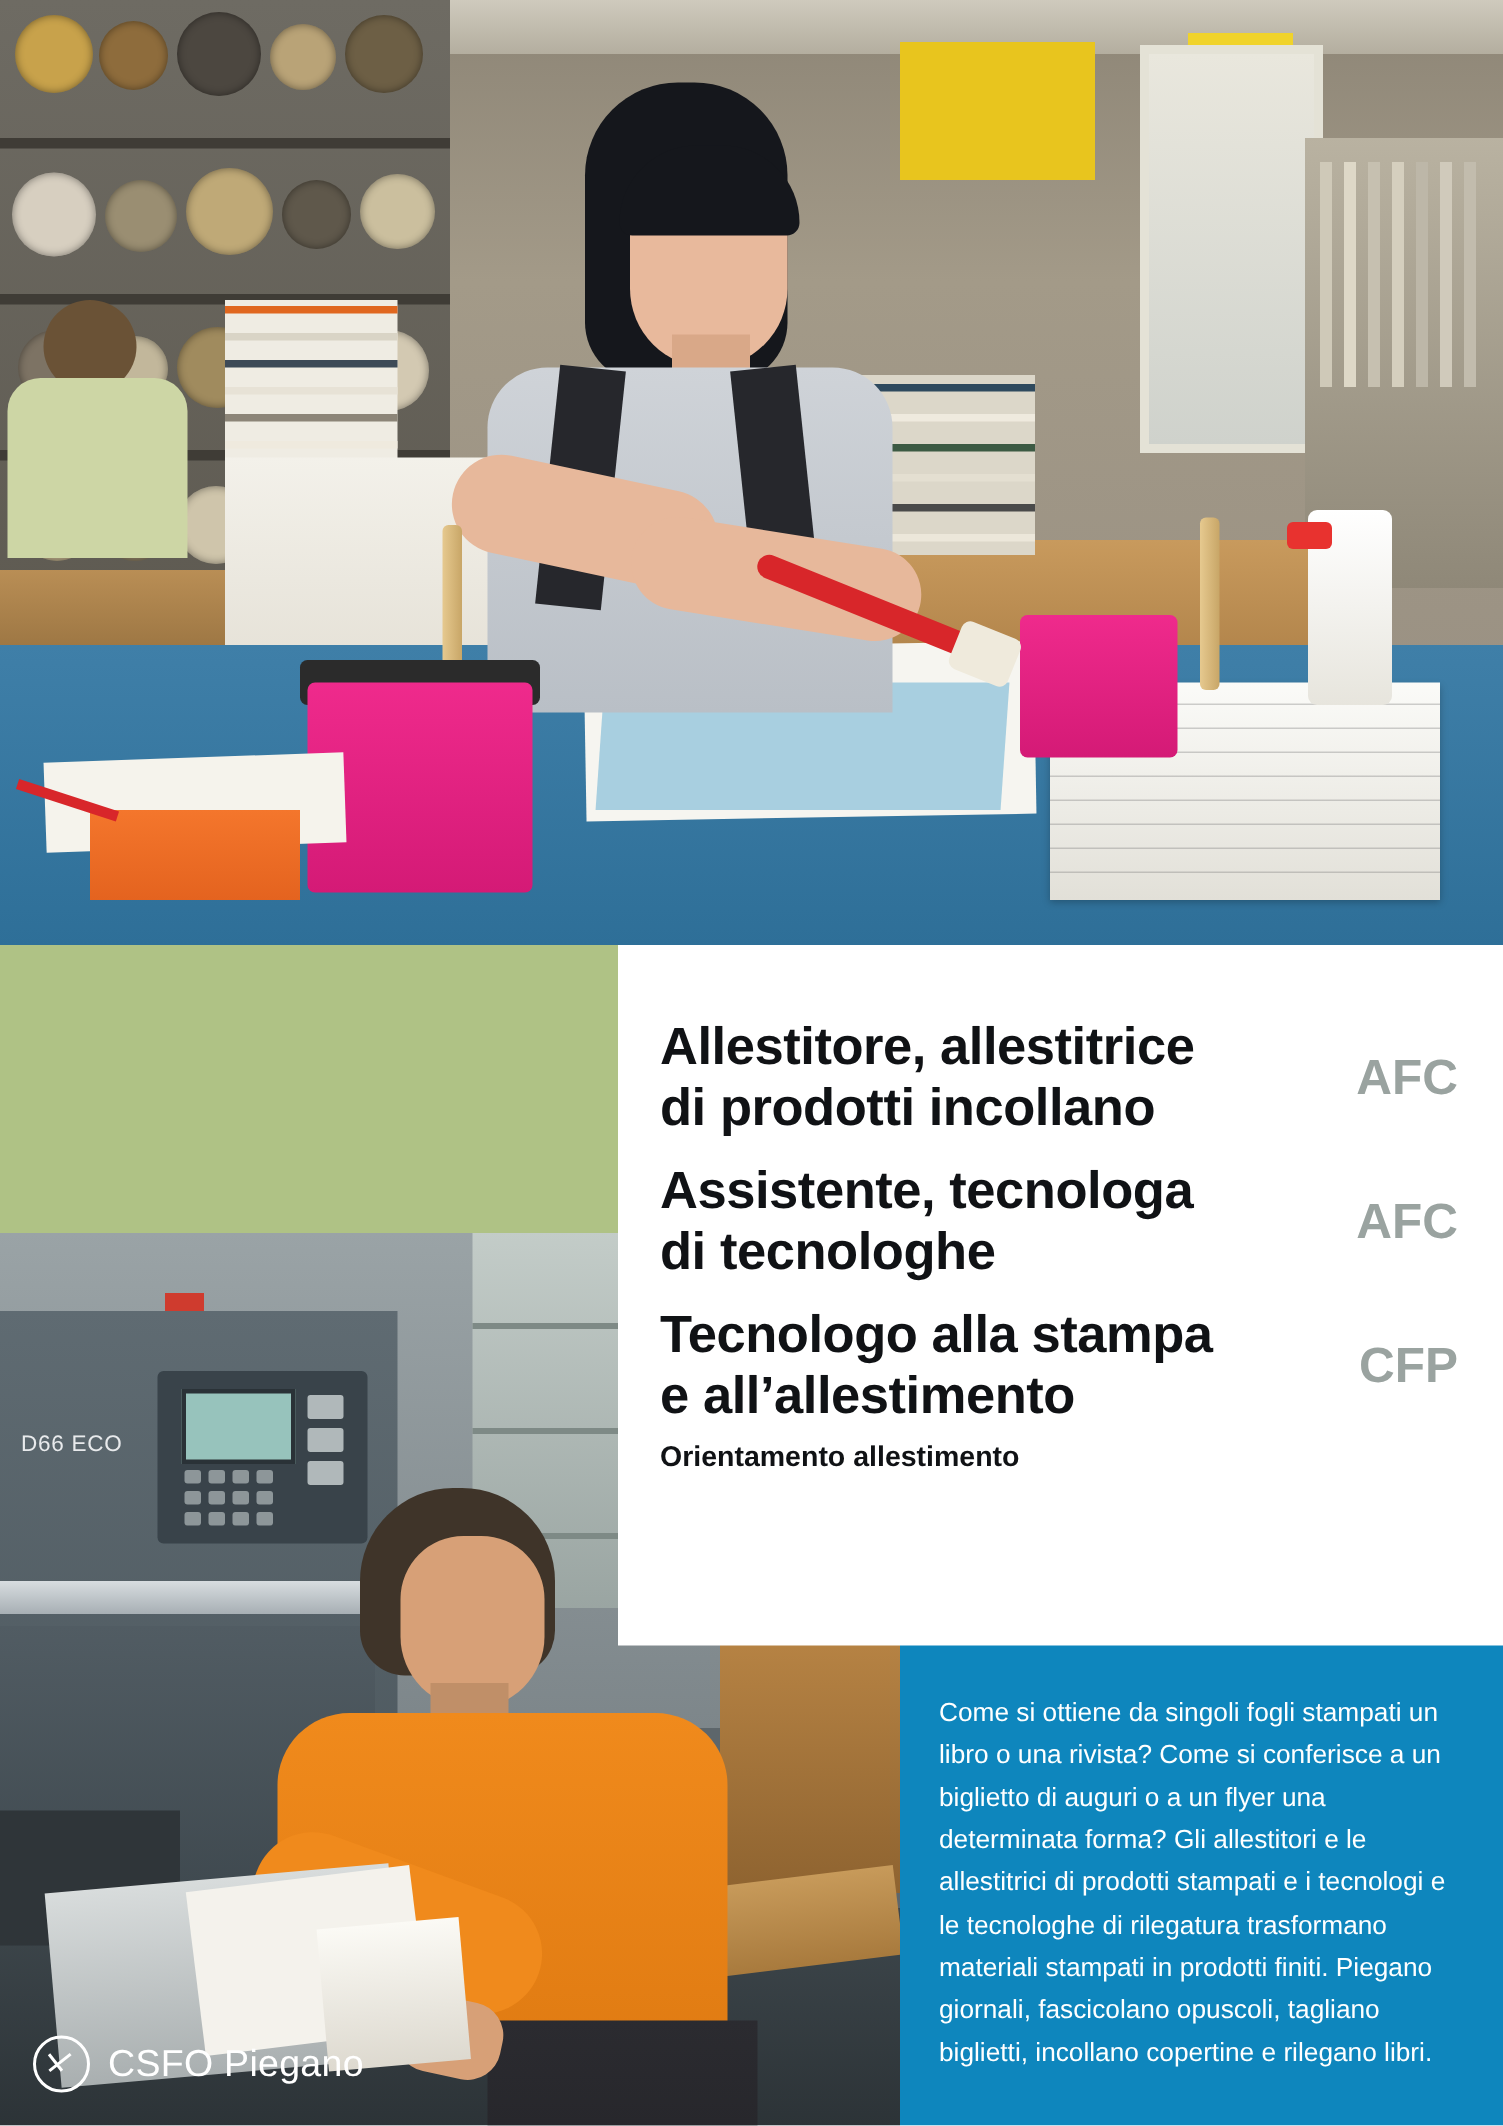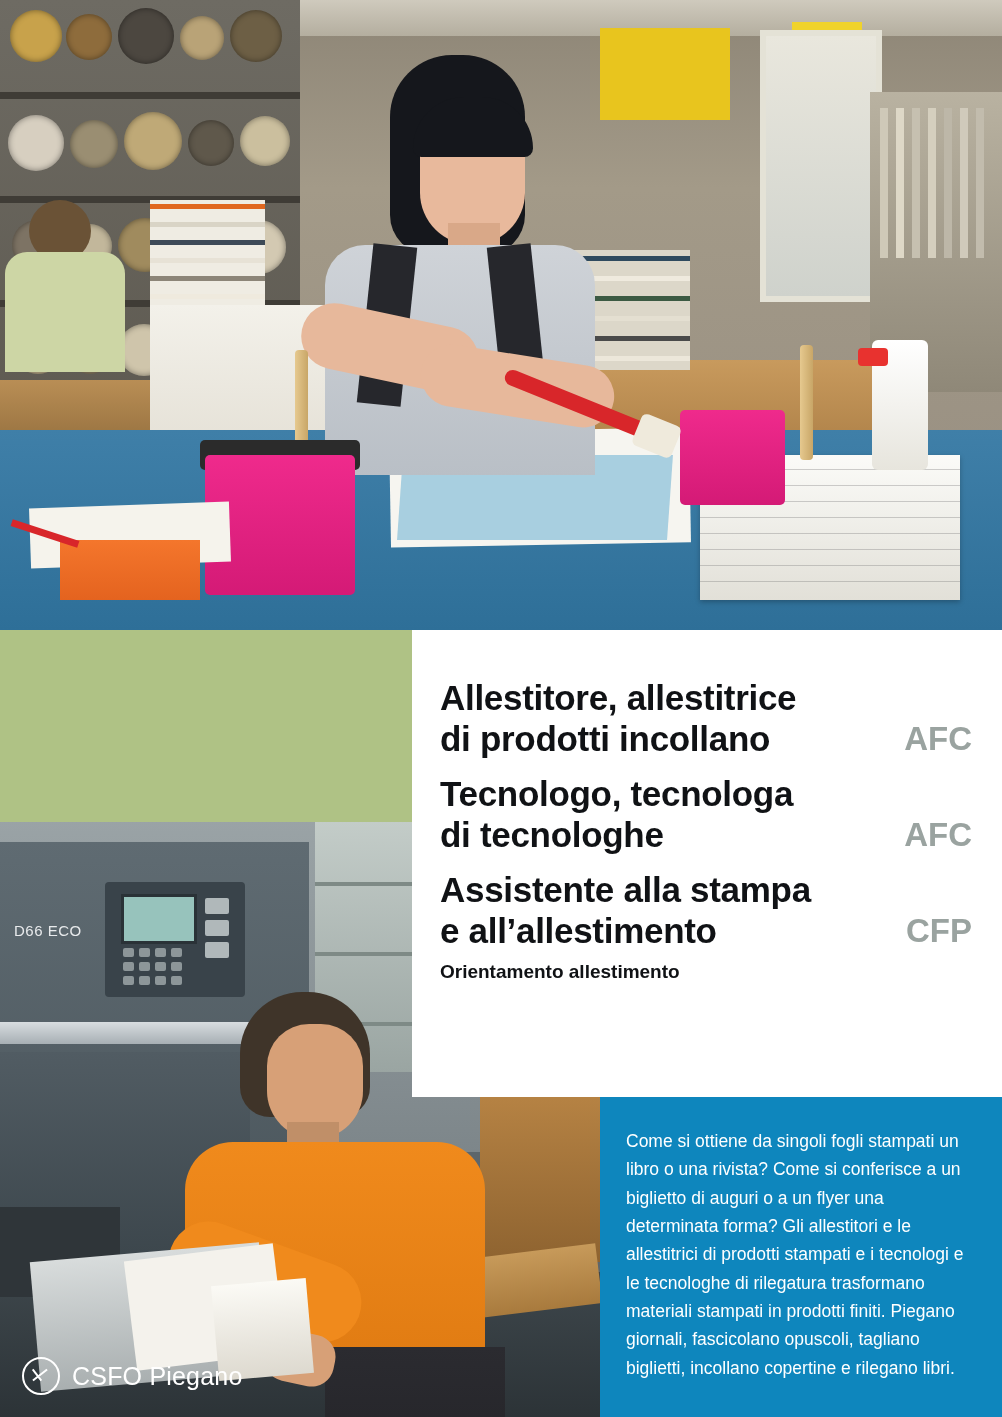--- a/index.html
+++ b/index.html
@@ -214,23 +214,22 @@
   .bp-wall {
     position:absolute; left:0; top:0; width:600px; height:330px;
     background: linear-gradient(180deg,#9aa3a6 0%, #7d868a 100%);
   }
   .bp-cabinet {
     position:absolute; left:315px; top:0; width:285px; height:250px;
     background: linear-gradient(180deg,#c3ccc8 0%, #9aa5a2 100%);
   }
   .bp-cabinet .shelfline { position:absolute; left:0; width:285px; height:4px; background:#7e8a86; }
   .bp-machine {
-    position:absolute; left:0; top:20px; width:265px; height:420px;
+    position:absolute; left:0; top:52px; width:265px; height:420px;
     background: linear-gradient(180deg,#5f6b72 0%, #49545a 100%);
-    padding-left: 44px;
   }
   .bp-machine .panel {
     position:absolute; left:105px; top:40px; width:140px; height:115px;
     background:#39434a; border-radius:4px;
   }
   .bp-machine .screen {
     position:absolute; left:16px; top:12px; width:70px; height:44px;
     background:#97c3bc; border:3px solid #2a3237;
   }
   .bp-machine .key {
@@ -340,21 +339,21 @@
   .title-card {
     position: absolute;
     left: 412px; top: 630px;
     width: 590px; height: 467px;
     background: #ffffff;
     padding: 48px 30px 0 28px;
     box-sizing: border-box;
   }
   .job {
     display: flex;
-    align-items: flex-end;
+    align-items: center;
     justify-content: space-between;
     gap: 12px;
   }
   .job + .job { margin-top: 14px; }
   .job-title {
     font-size: 35px;
     font-weight: bold;
     line-height: 1.17;
     color: #101215;
     letter-spacing: -0.3px;
@@ -576,29 +575,29 @@
     <div class="job">
       <div class="job-title">
         <div>Allestitore, allestitrice</div>
         <div>di prodotti incollano</div>
       </div>
       <div class="job-code">AFC</div>
     </div>
 
     <div class="job">
       <div class="job-title">
-        <div>Tecnologo, tecnologa</div>
+        <div>Assistente, tecnologa</div>
         <div>di tecnologhe</div>
       </div>
       <div class="job-code">AFC</div>
     </div>
 
     <div class="job">
       <div class="job-title">
-        <div>Assistente alla stampa</div>
+        <div>Tecnologo alla stampa</div>
         <div>e all’allestimento</div>
       </div>
       <div class="job-code">CFP</div>
     </div>
 
     <div class="job-sub">Orientamento allestimento</div>
   </div>
 
   <div class="blue-panel">
     <p>Come si ottiene da singoli fogli stampati un libro o una rivista? Come si conferisce a un biglietto di auguri o a un flyer una determinata forma? Gli allestitori e le allestitrici di prodotti stampati e i tecnologi e le tecnologhe di rilegatura trasformano materiali stampati in prodotti finiti. Piegano giornali, fascicolano opuscoli, tagliano biglietti, incollano copertine e rilegano libri.</p>

